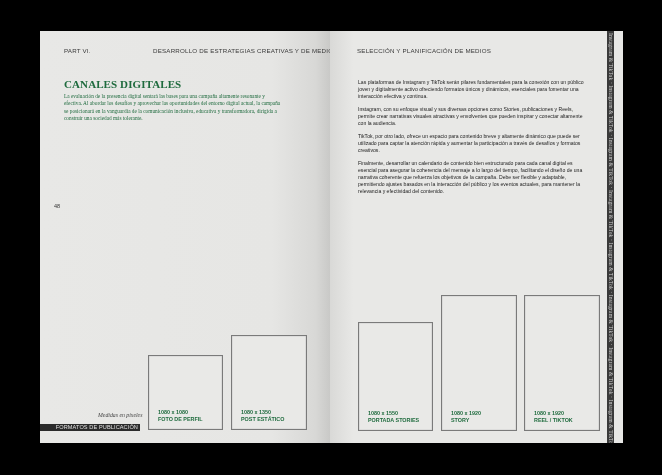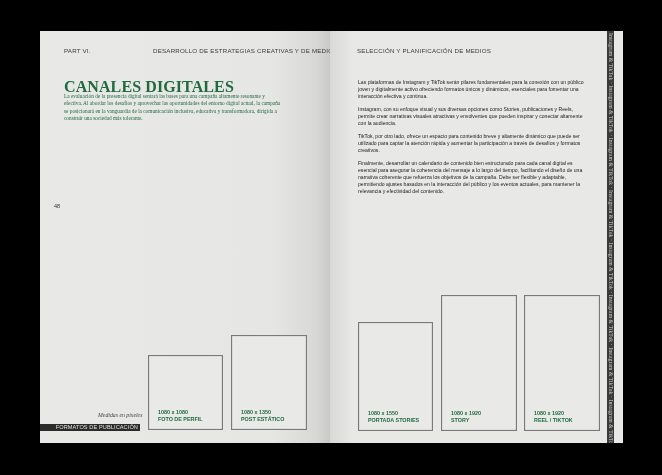--- a/index.html
+++ b/index.html
@@ -17,21 +17,21 @@
     .page-right {
       position: absolute; left: 290px; top: 0; width: 293px; height: 412px;
       background: linear-gradient(90deg, #d9d9d7 0%, #e8e8e6 8%, #e8e8e6 100%);
     }
     .running-head {
       position: absolute; font-size: 6.2px; letter-spacing: 0.2px; color: #3a3a3a;
       white-space: nowrap;
     }
     .section-title {
       position: absolute; left: 24px; top: 47px;
-      font-family: "Liberation Serif", serif; font-size: 16px; font-weight: bold;
+      font-family: "Liberation Serif", serif; font-size: 11px; font-weight: bold;
       color: #1f6b3e; letter-spacing: 0.1px;
     }
     .intro {
       position: absolute; left: 24px; top: 62px; width: 220px;
       font-family: "Liberation Serif", serif; font-size: 5.3px; line-height: 7.4px;
       color: #1f6b3e;
     }
     .page-num {
       position: absolute; left: 14px; top: 172px; font-size: 5.5px; color: #333;
     }

